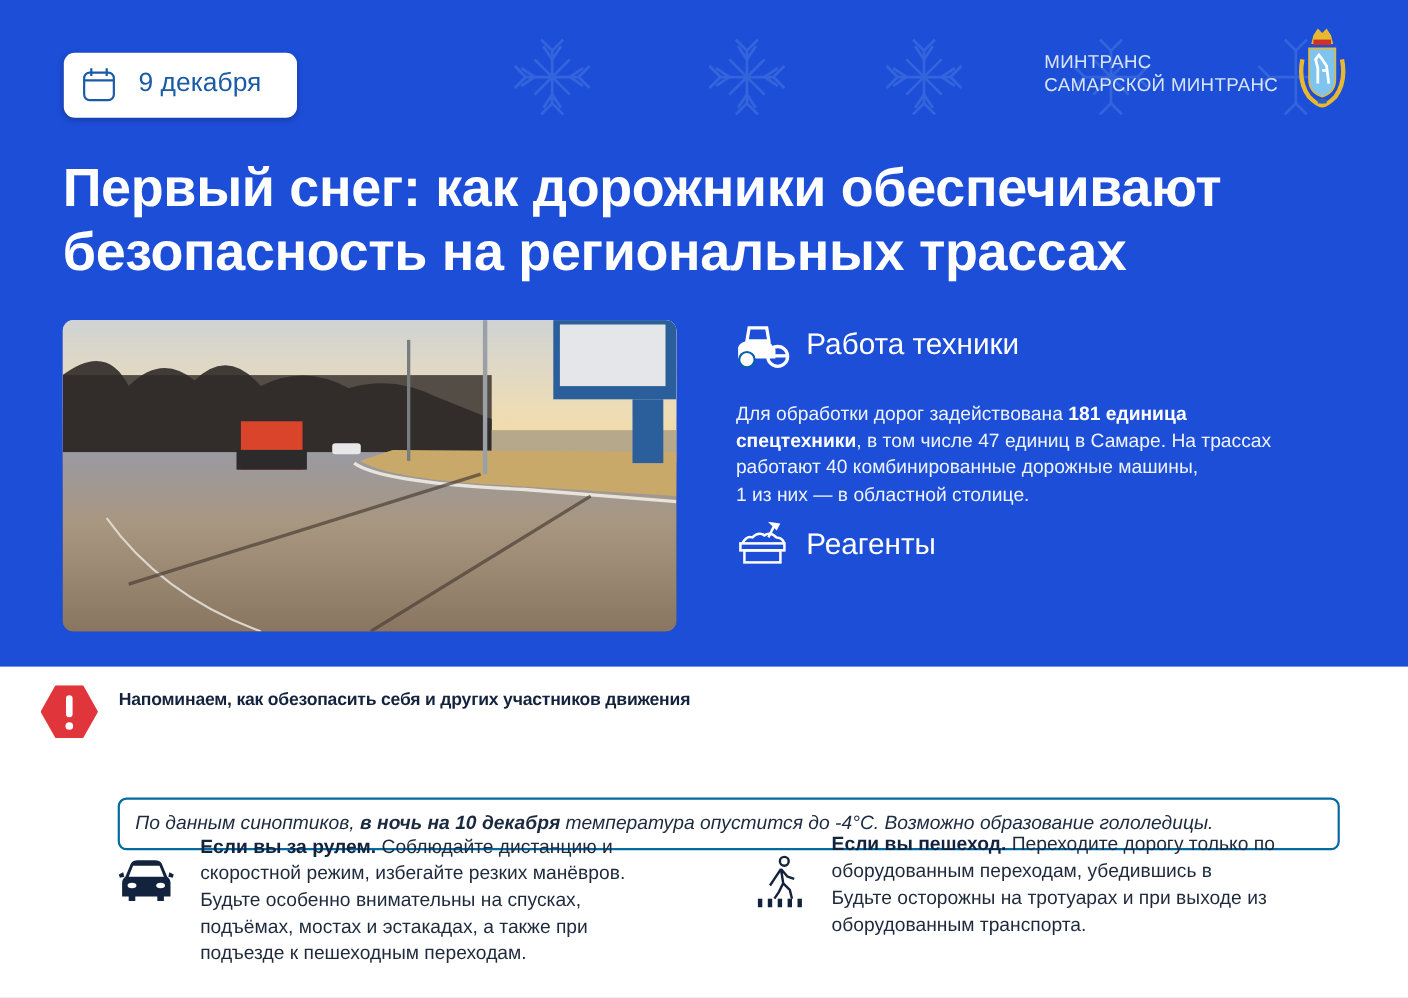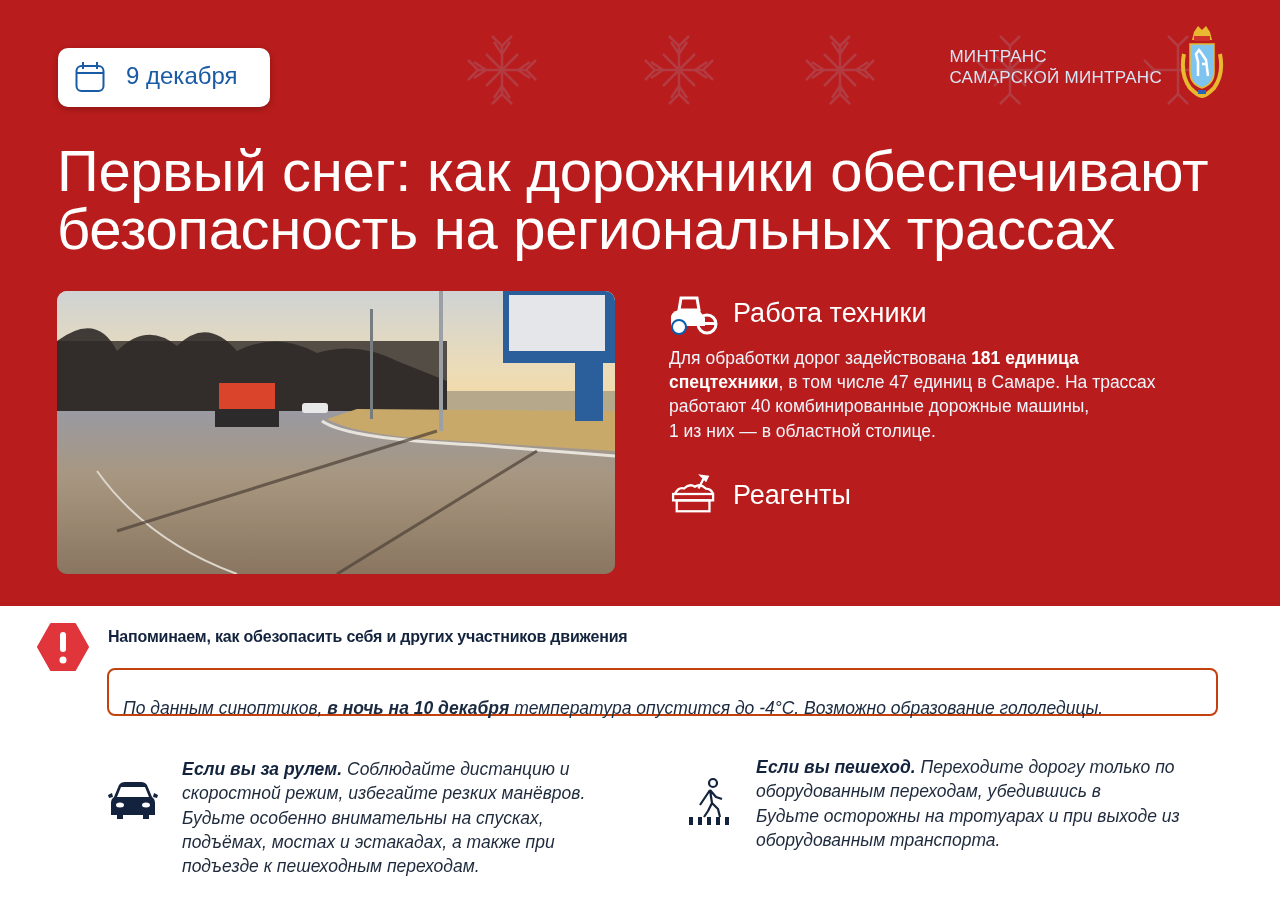--- a/index.html
+++ b/index.html
@@ -1,21 +1,21 @@
 <!DOCTYPE html>
 <html><head>
 <meta charset="utf-8">
 <style>
   * { box-sizing: border-box; margin: 0; padding: 0; }
   html, body { width: 1280px; height: 907px; overflow: hidden; background: #ffffff; }
   body { font-family: "Liberation Sans", "DejaVu Sans", sans-serif; position: relative; }
 
   .top {
     position: absolute; left: 0; top: 0; width: 1280px; height: 606px;
-    background: #b91c1c; overflow: hidden;
+    background: #1d4ed8; overflow: hidden;
   }
   .snowflake { position: absolute; width: 76px; height: 76px; opacity: 0.18; }
 
   .date-pill {
     position: absolute; left: 58px; top: 48px; width: 212px; height: 59px;
     background: #ffffff; border-radius: 10px;
     box-shadow: 0 2px 6px rgba(0,0,0,0.25);
     display: flex; align-items: center;
   }
   .date-pill .cal { position: absolute; left: 17px; top: 13px; width: 30px; height: 32px; }
@@ -25,50 +25,50 @@
   }
 
   .org {
     position: absolute; right: 118px; top: 46px; 
     color: #d8e6f6; font-size: 17px; line-height: 21px; letter-spacing: 0.3px;
   }
   .coat { position: absolute; left: 1180px; top: 24px; width: 44px; height: 74px; }
 
   .headline {
     position: absolute; left: 57px; top: 142px; width: 1180px;
-    color: #ffffff; font-weight: normal; font-size: 58px; line-height: 58px;
+    color: #ffffff; font-weight: bold; font-size: 49px; line-height: 58px;
     letter-spacing: -0.3px;
   }
 
   .photo {
     position: absolute; left: 57px; top: 291px; width: 558px; height: 283px;
     border-radius: 10px; overflow: hidden;
     background: linear-gradient(180deg, #d9cfb8 0%, #e6d3a8 28%, #b59a6a 45%, #8f7a5c 60%, #7a6752 100%);
   }
 
   .feature { position: absolute; color: #ffffff; }
   .feature .ficon { position: absolute; left: 0; top: 0; width: 50px; height: 40px; }
   .feature .ftitle { position: absolute; left: 64px; top: 2px; font-size: 27px; font-weight: normal; white-space: nowrap; }
-  .feature .fbody { position: absolute; left: 0; top: 50px; font-size: 17.5px; line-height: 24.2px; color: #eef4fb; white-space: nowrap; }
+  .feature .fbody { position: absolute; left: 0; top: 68px; font-size: 17.5px; line-height: 24.2px; color: #eef4fb; white-space: nowrap; }
   .feature .fbody b { color: #ffffff; }
 
   .alert-icon { position: absolute; left: 37px; top: 623px; width: 52px; height: 48px; }
   .alert-title {
     position: absolute; left: 108px; top: 628px; font-size: 16px; font-weight: bold;
     color: #13233d; white-space: nowrap; letter-spacing: -0.2px;
   }
   .forecast {
-    position: absolute; left: 107px; top: 668px; width: 1111px; height: 48px;
-    border: 2px solid #c2410c; border-radius: 8px;
+    position: absolute; left: 107px; top: 725px; width: 1111px; height: 48px;
+    border: 2px solid #0369a1; border-radius: 8px;
     font-size: 17.5px; font-style: italic; color: #1c2a3f;
-    padding: 28px 0 0 14px; white-space: nowrap;
+    padding: 11px 0 0 14px; white-space: nowrap;
   }
   .forecast b { font-weight: bold; }
 
-  .tip { position: absolute; color: #1e2a3c; font-size: 17.5px; line-height: 24.3px; white-space: nowrap; font-style: italic; }
+  .tip { position: absolute; color: #1e2a3c; font-size: 17.5px; line-height: 24.3px; white-space: nowrap; }
   .tip b { font-weight: bold; color: #13233d; }
   .tip-icon { position: absolute; }
 </style>
 </head>
 <body>
 
 <div class="top">
 
   <svg class="snowflake" style="left:464px;top:32px" viewBox="0 0 76 76" fill="none" stroke="#9cc6f0" stroke-width="2.5">
     <path d="M28 4 L38 14 L48 4 M28 72 L38 62 L48 72 M4 28 L14 38 L4 48 M72 28 L62 38 L72 48"></path>

